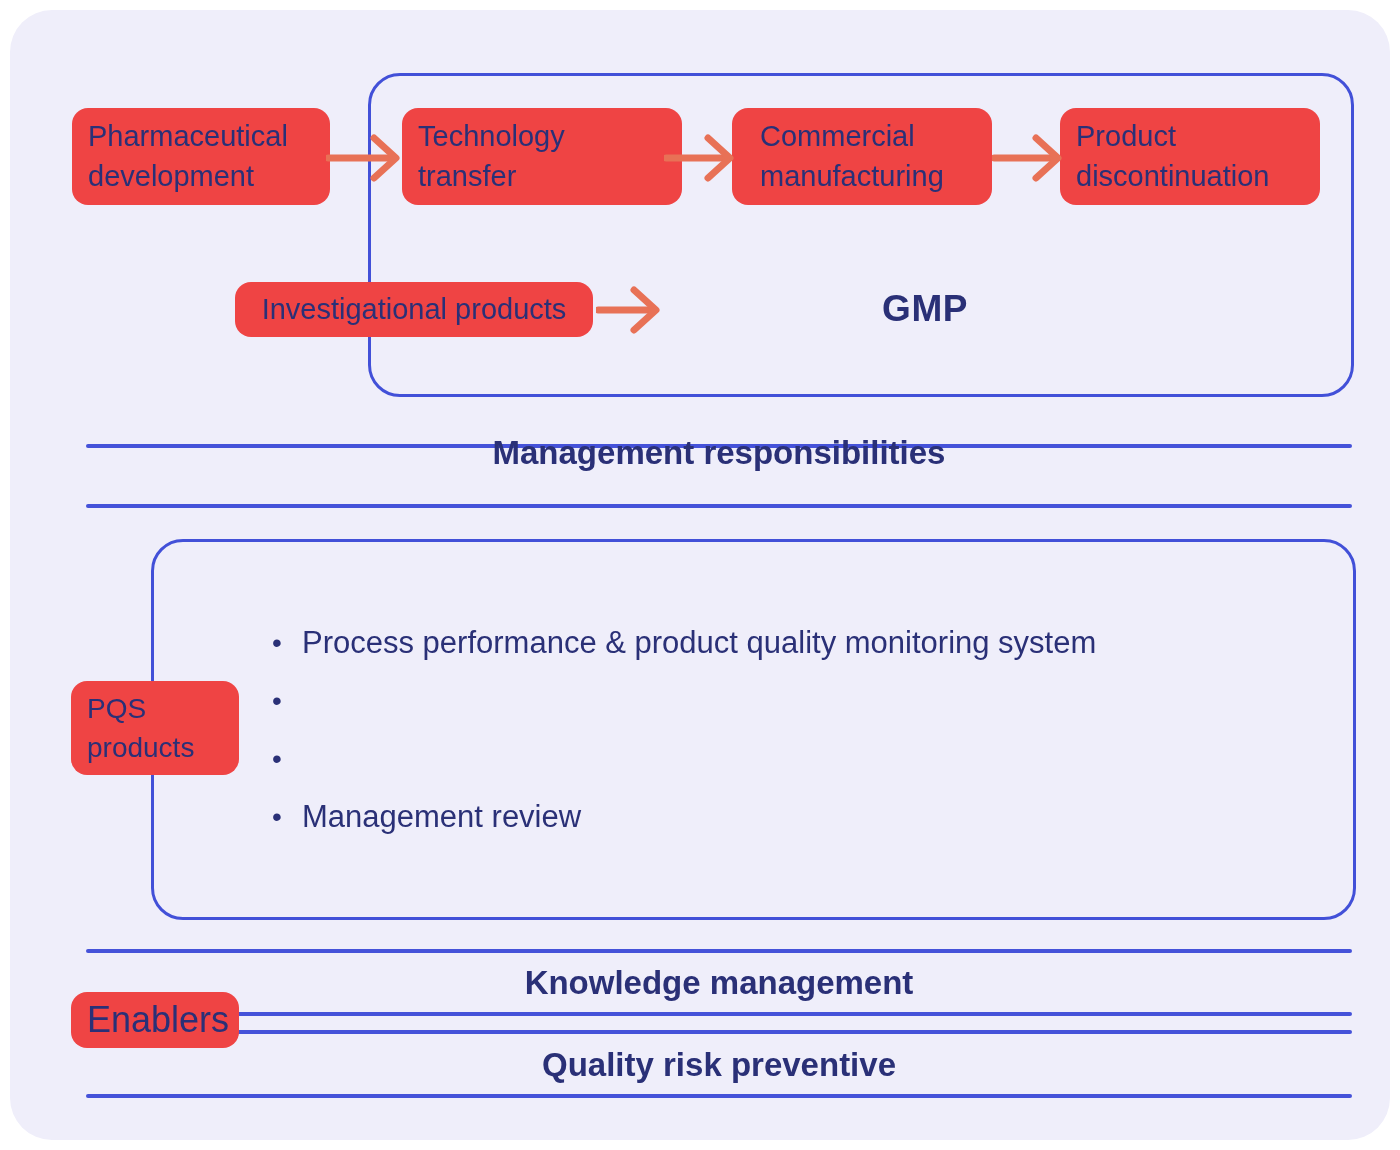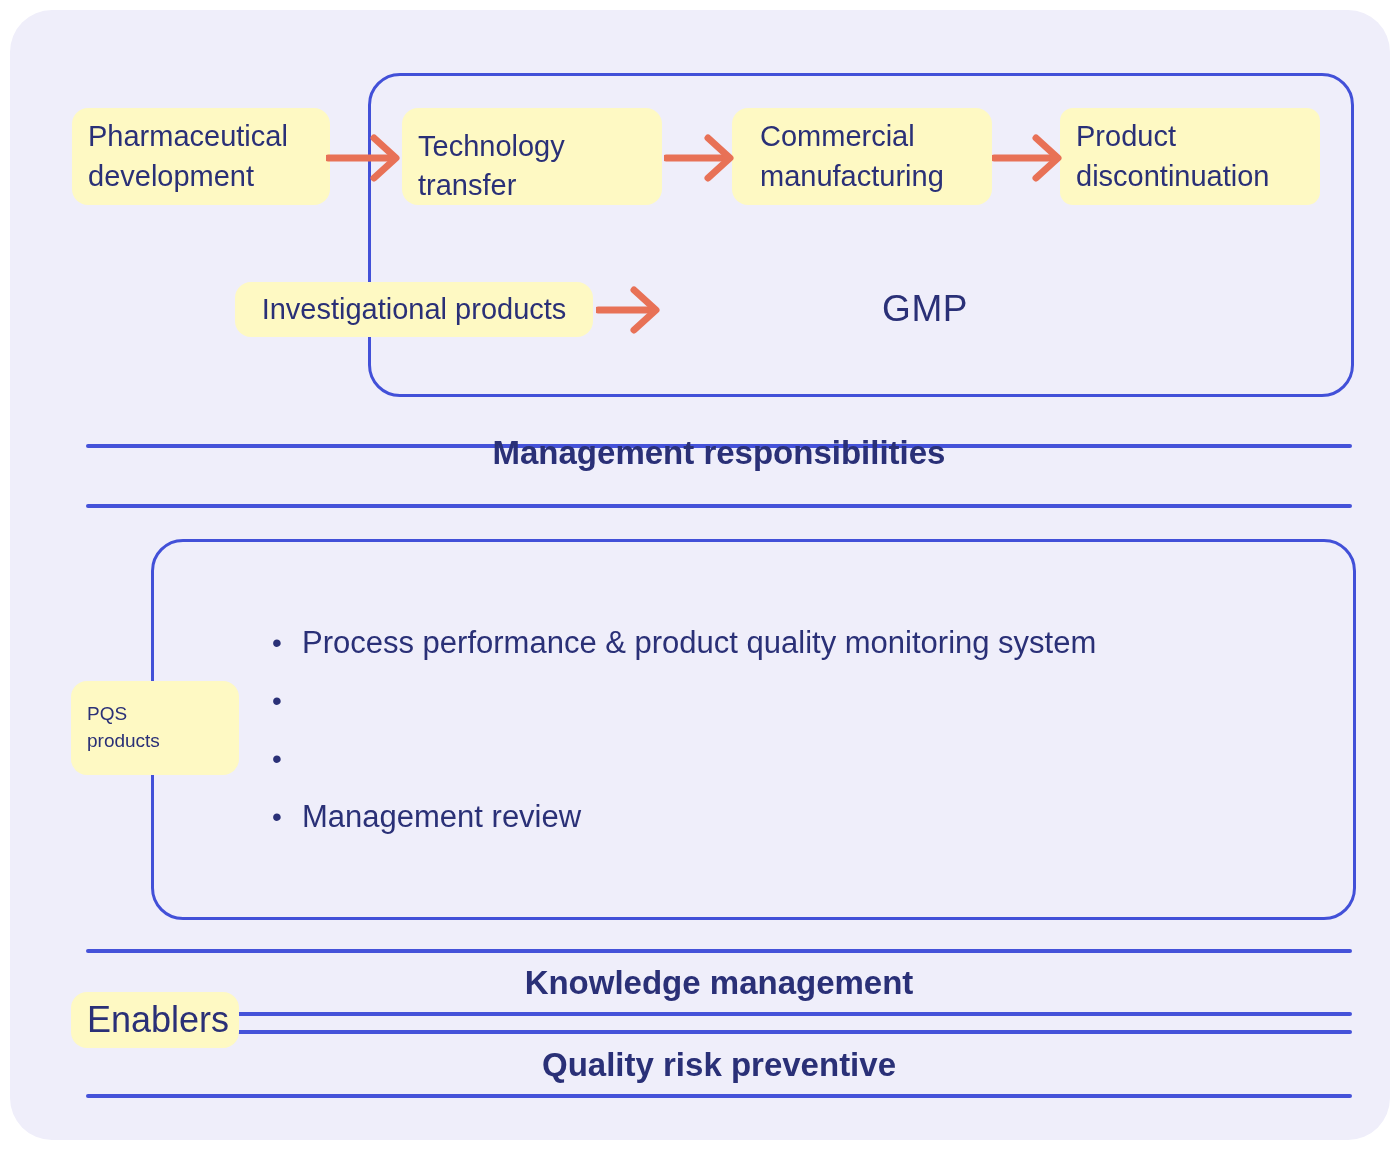--- a/index.html
+++ b/index.html
@@ -3,33 +3,33 @@
 <meta charset="utf-8">
 <style>
   html,body{margin:0;padding:0;background:#ffffff;}
   .stage{position:relative;width:1400px;height:1150px;font-family:"Liberation Sans",sans-serif;overflow:hidden;}
   .canvas{position:absolute;left:10px;top:10px;width:1380px;height:1130px;background:#EFEEFA;border-radius:42px;}
 
   .rect{position:absolute;border:3.5px solid #4250D8;border-radius:32px;z-index:1;background:transparent;}
   .gmp-rect{left:358px;top:63px;width:980px;height:318px;}
   .pqs-rect{left:141px;top:529px;width:1199px;height:375px;}
 
-  .chip{position:absolute;background:#fef9c3;border-radius:16px;display:flex;align-items:center;
+  .chip{position:absolute;background:#ef4444;border-radius:16px;display:flex;align-items:center;
         color:#2A3077;font-size:29px;font-weight:500;line-height:1.35;padding:0 16px;z-index:2;box-sizing:border-box;}
   .chip-stage{top:98px;height:97px;}
   .chip1{left:62px;width:258px;}
-  .chip2{left:392px;width:260px;align-items:flex-end;}
+  .chip2{left:392px;width:280px;}
   .chip3{left:722px;width:260px;padding-left:28px;}
-  .chip4{left:1050px;width:260px;border-radius:13px;}
+  .chip4{left:1050px;width:260px;}
   .chip-invest{left:225px;top:272px;width:358px;height:55px;justify-content:center;}
-  .chip-pqs{left:61px;top:671px;width:168px;height:94px;font-size:19px;line-height:1.4;}
+  .chip-pqs{left:61px;top:671px;width:168px;height:94px;font-size:28px;line-height:1.4;}
   .chip-enablers{left:61px;top:982px;width:168px;height:56px;font-size:36px;}
 
   .gmp-label{position:absolute;left:820px;top:278px;width:190px;text-align:center;
-             color:#2A3077;font-size:37px;font-weight:400;letter-spacing:0.5px;z-index:2;}
+             color:#2A3077;font-size:37px;font-weight:700;letter-spacing:0.5px;z-index:2;}
 
   .hline{position:absolute;height:4px;background:#4552D9;border-radius:2px;z-index:1;}
   .hline-full{left:76px;width:1266px;}
   .hline-enabler{left:76px;width:1266px;}
   .l-m1{top:434px;} .l-m2{top:494px;}
   .l-k{top:939px;}
   .l-e1{top:1002px;} .l-e2{top:1020px;}
   .l-b{top:1084px;}
 
   .band-title{position:absolute;left:76px;width:1266px;text-align:center;color:#2A3077;

